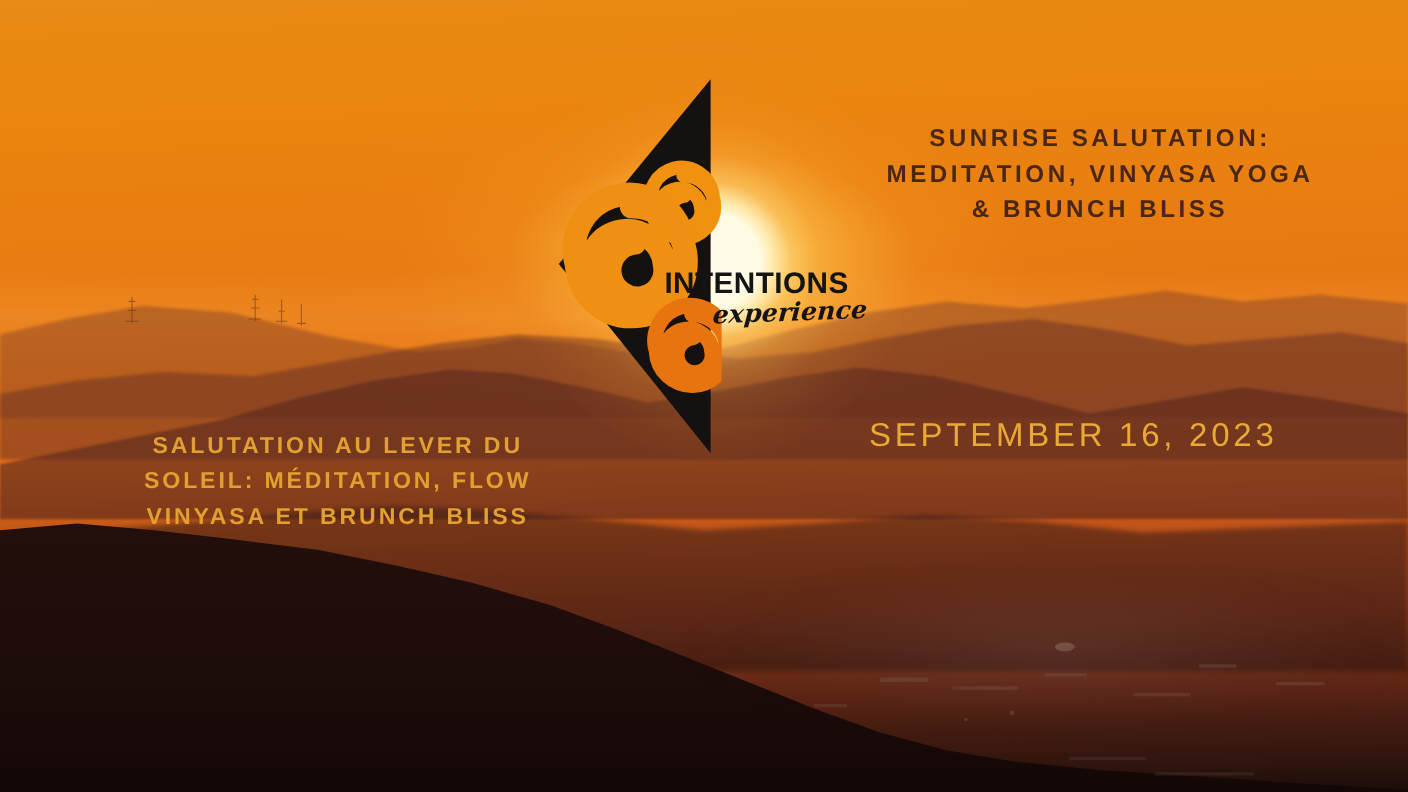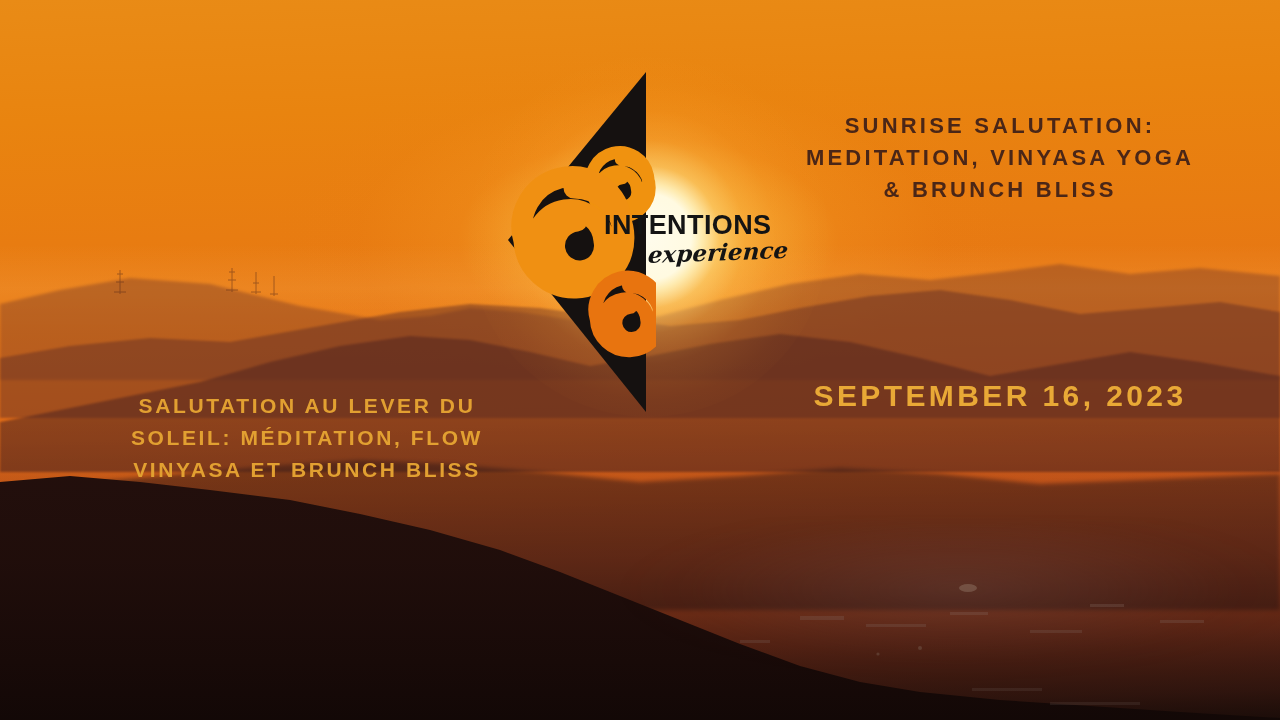--- a/index.html
+++ b/index.html
@@ -108,20 +108,21 @@
     pointer-events:none;
   }
   #logo-title {
     font-family:"Liberation Sans", sans-serif;
     font-weight:bold;
     font-size:27px;
     letter-spacing:0.4px;
     color:#141414;
     line-height:1;
     white-space:nowrap;
+    margin-top:32px;
   }
   #logo-sub {
     font-family:"DejaVu Serif", serif;
     font-style:italic;
     font-weight:bold;
     font-size:23px;
     color:#141414;
     margin-left:44px;
     margin-top:2px;
     transform:skewX(-6deg) rotate(-2deg);
@@ -155,23 +156,23 @@
     line-height:32px;
     letter-spacing:2.6px;
     text-transform:uppercase;
   }
   #title-fr .line { display:block; }
 
   #event-date {
     position:absolute;
     left:790px; top:378px;
     width:420px;
-    text-align:center;
+    text-align:left;
     color:#e9a936;
-    font-weight:bold;
+    font-weight:normal;
     font-size:30px;
     line-height:36px;
     letter-spacing:3.4px;
     white-space:nowrap;
   }
 </style>
 </head>
 <body>
 
 <div id="banner">

